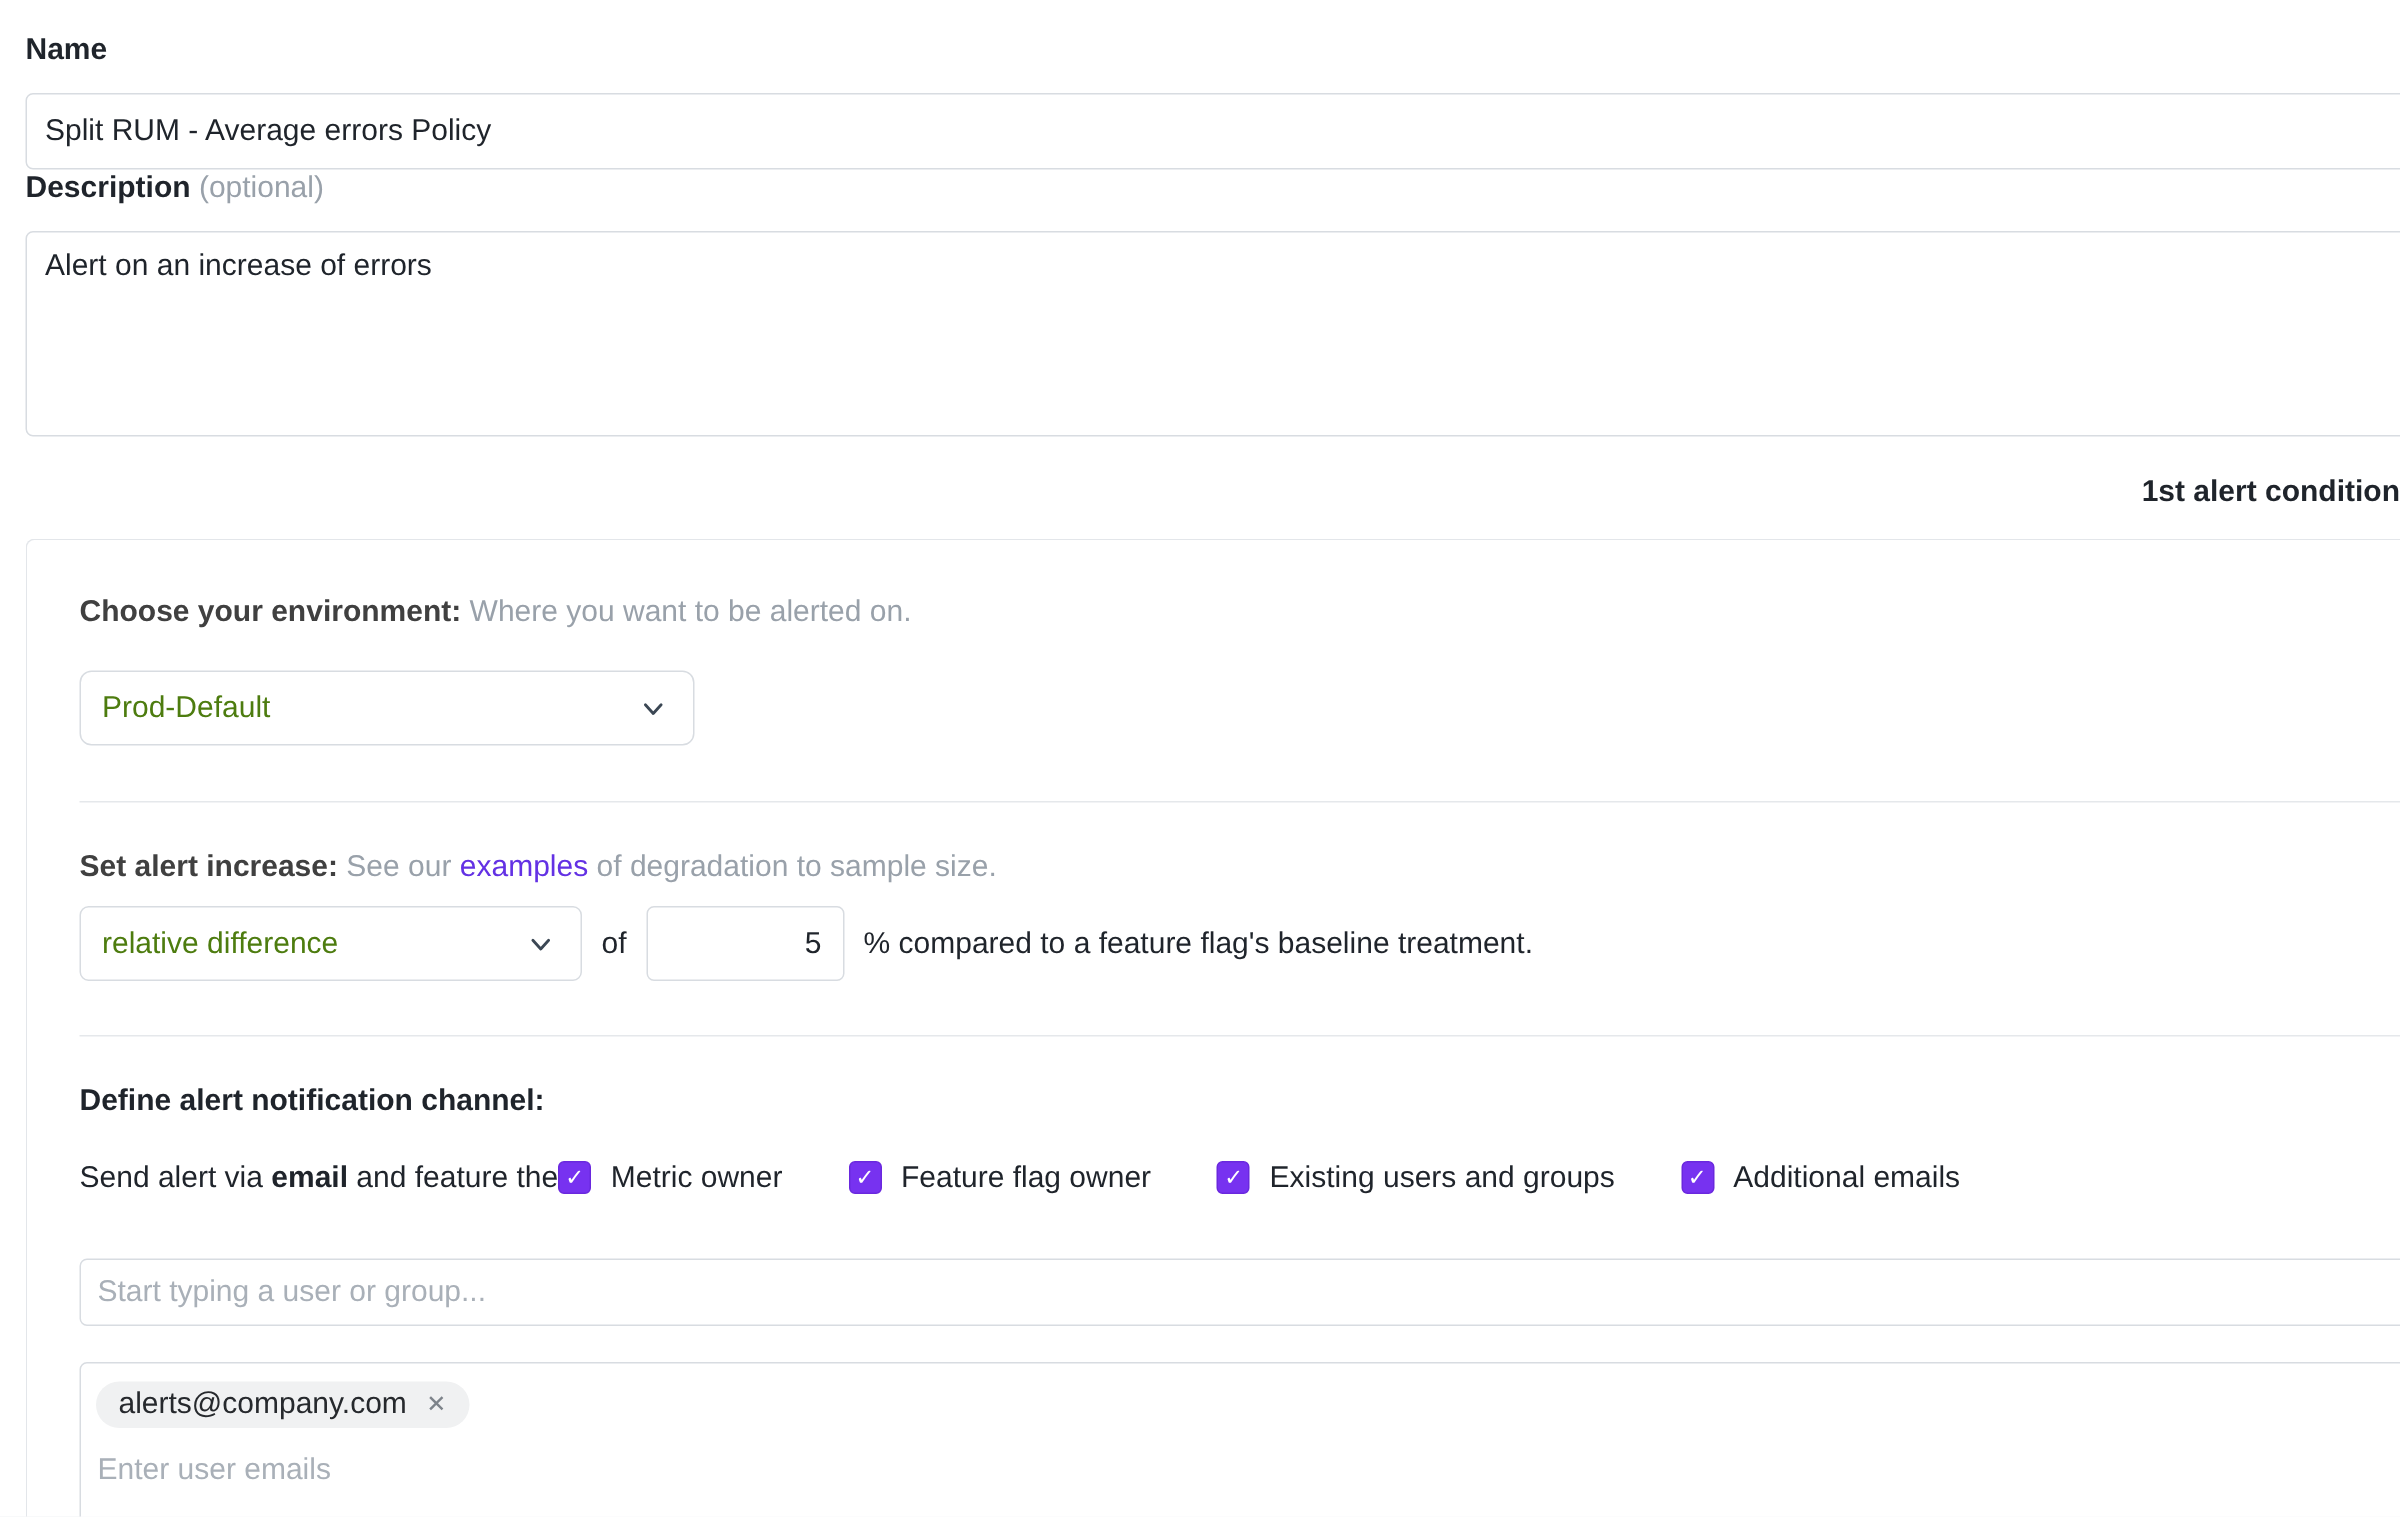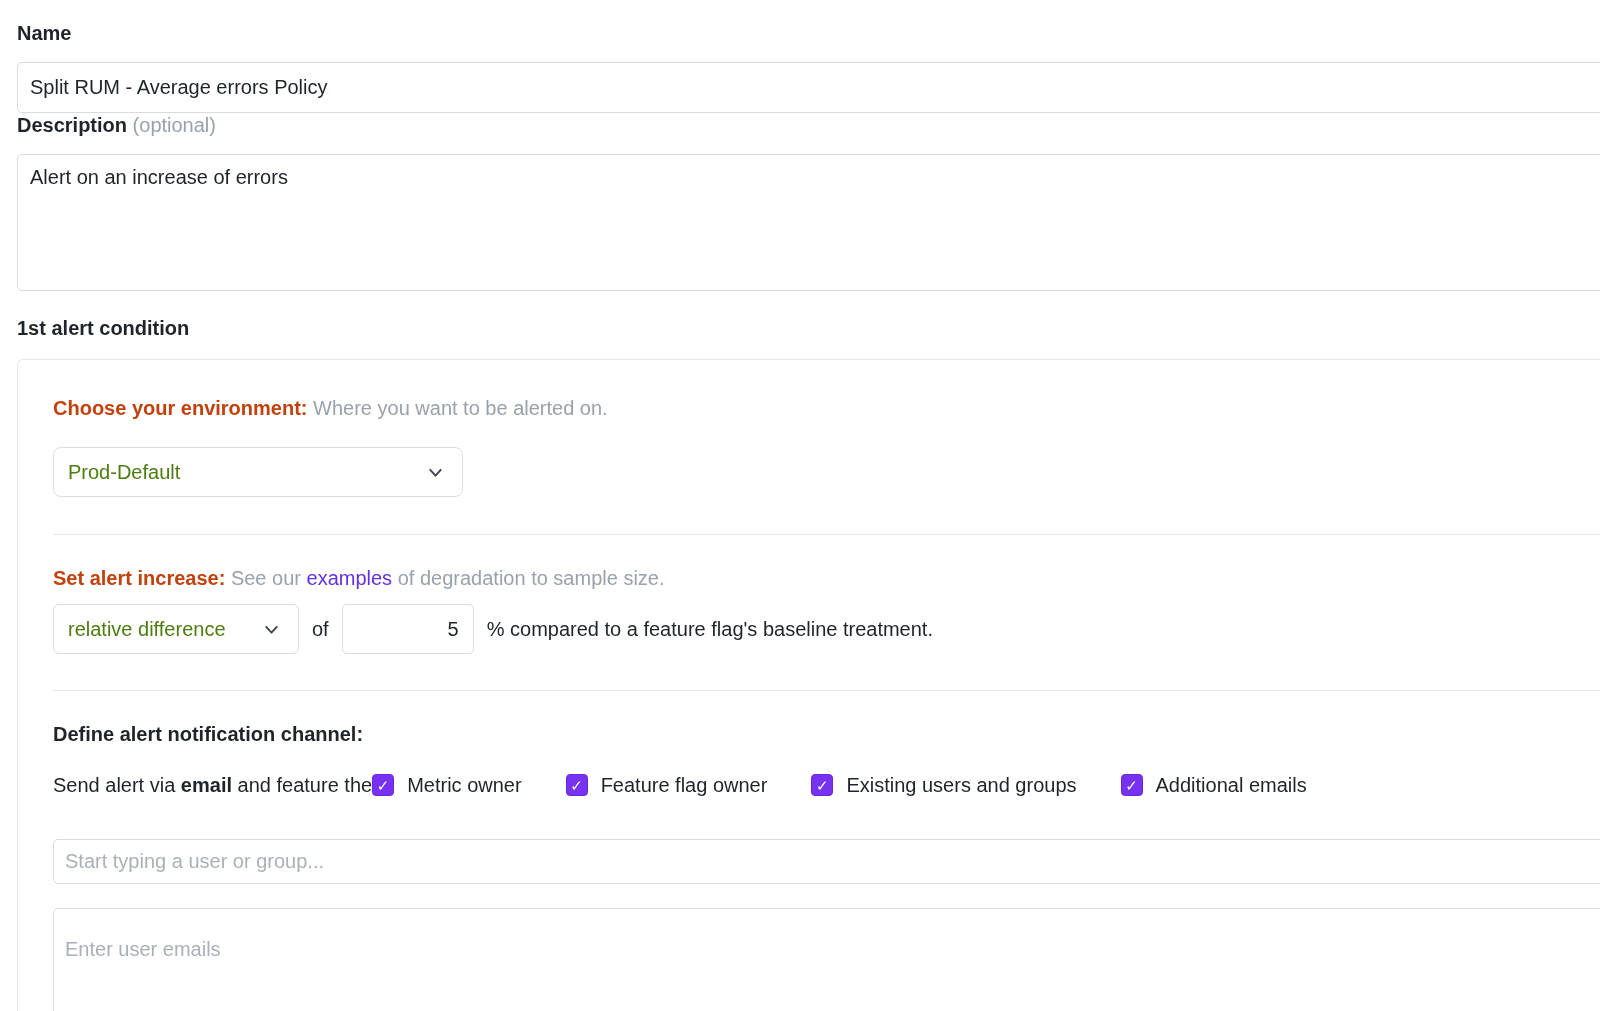--- a/index.html
+++ b/index.html
@@ -47,32 +47,33 @@
     padding: 11px 12px;
     resize: none;
     outline: none;
     background: #fff;
   }
   .section-heading {
     margin-top: 25px;
     font-size: 20px;
     font-weight: 700;
     line-height: 24px;
+    text-align: right;
   }
   .panel {
     margin-top: 19px;
     width: 1620px;
     height: 700px;
     border-top: 1px solid #e3e6ea;
     border-left: 1px solid #e3e6ea;
     border-radius: 6px 0 0 0;
     padding: 36px 0 0 35px;
   }
   .inline-heading { font-size: 20px; line-height: 24px; }
-  .inline-heading .bold { font-weight: 700; color: #c2410c; }
+  .inline-heading .bold { font-weight: 700; color: #404040; }
   .inline-heading .hint { font-weight: 400; color: #99a1aa; }
   .inline-heading .link { color: #6331e4; cursor: pointer; }
   .select-box {
     margin-top: 27px;
     width: 410px;
     height: 50px;
     border: 1px solid #d8dce1;
     border-radius: 8px;
     background: #fff;
     display: flex;
@@ -95,21 +96,21 @@
     margin-top: 14px;
     display: flex;
     align-items: center;
     gap: 13px;
     font-size: 20px;
     color: #1f242b;
     height: 50px;
   }
   .select-inline {
     margin-top: 0;
-    width: 246px;
+    width: 335px;
     height: 50px;
     border-radius: 6px;
   }
   .number-input {
     width: 132px;
     height: 50px;
     border: 1px solid #d8dce1;
     border-radius: 5px;
     font-family: "Liberation Sans", sans-serif;
     font-size: 20px;
@@ -264,17 +265,21 @@
         <div class="cb-pair">
           <span class="cb"></span>
           <span>Additional emails</span>
         </div>
       </div>
     </div>
 
     <input class="user-input" type="text" placeholder="Start typing a user or group..." style="">
 
     <div class="email-box">
+      <span class="chip">
+        <span>alerts@company.com</span>
+        <span class="chip-x">✕</span>
+      </span>
       <div class="email-placeholder">Enter user emails</div>
     </div>
 
   </div>
 </div>
 
 </body></html>

